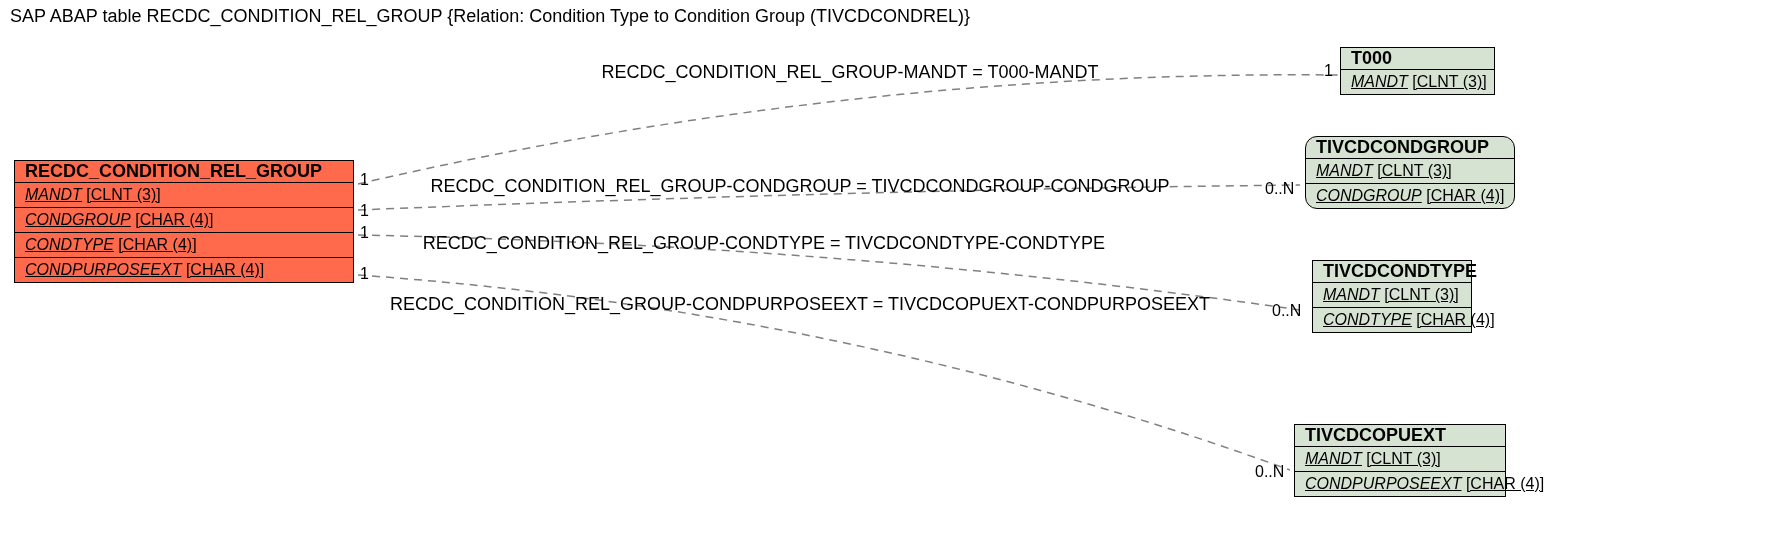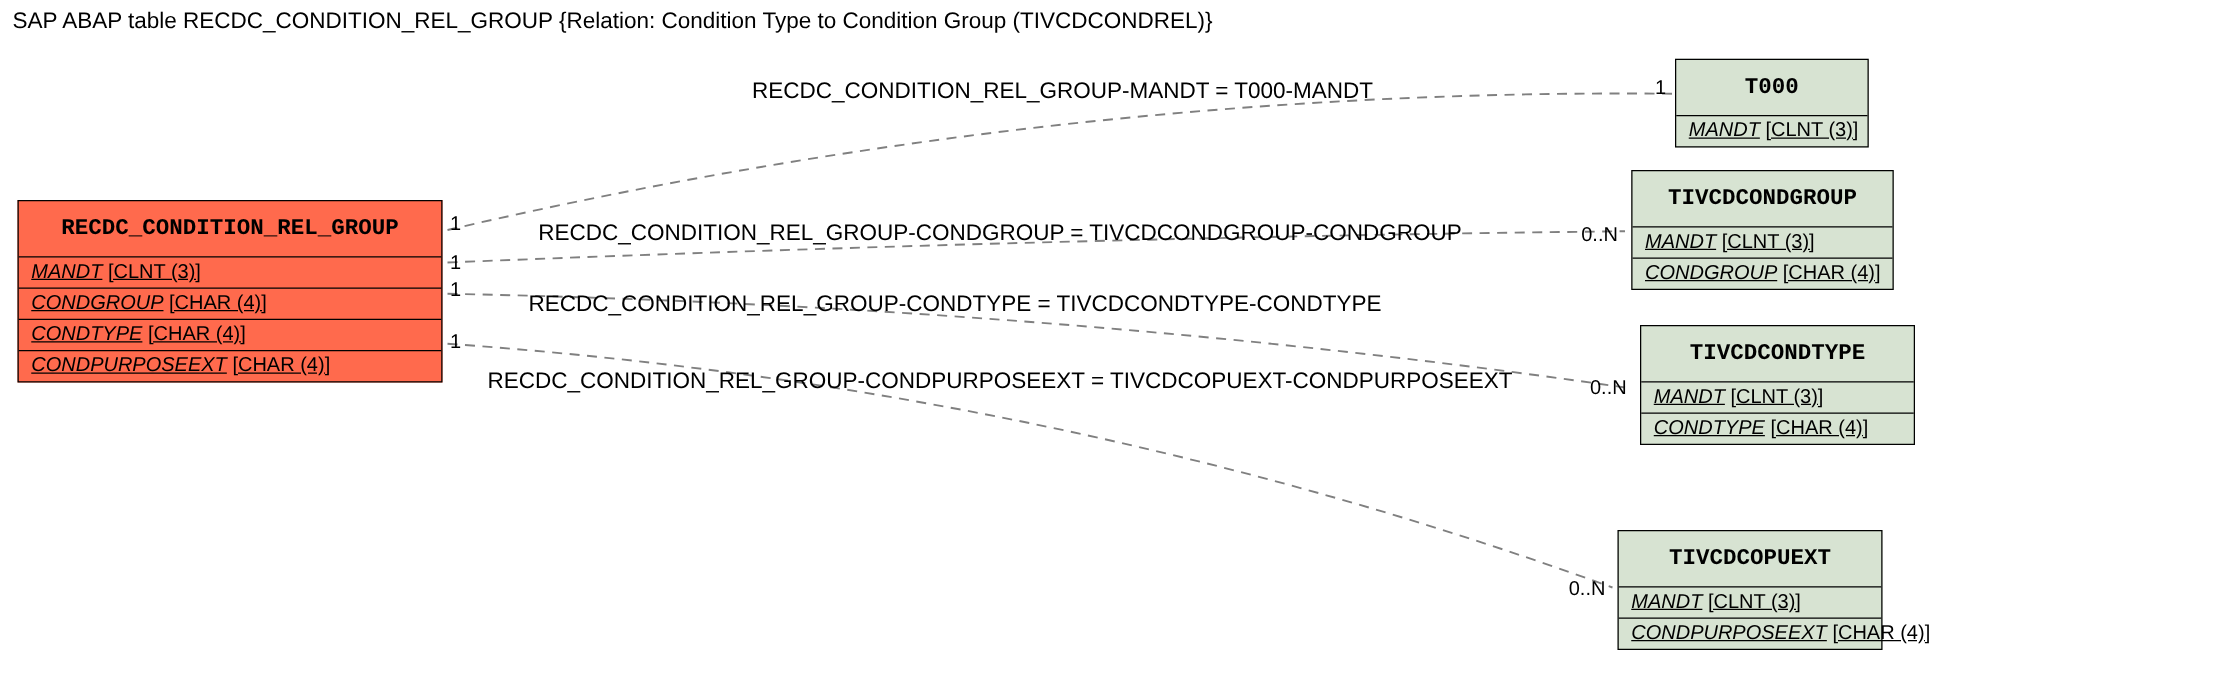--- a/index.html
+++ b/index.html
@@ -21,25 +21,24 @@
     color: #000;
   }
   .entity {
     position: absolute;
     border: 1.5px solid #000;
     background: #d7e3d2;
   }
   .entity.main { background: #ff6a4d; }
   .entity .hdr {
     font-weight: bold;
-    text-align: center;
-    padding: 12px 10px;
+    text-align: left;
+    padding: 0 10px;
     border-bottom: 1.5px solid #000;
     font-size: 18px;
-    font-family: Liberation Mono, monospace;
   }
   .entity .row {
     padding: 3px 10px;
     border-bottom: 1.5px solid #000;
     font-size: 16px;
     white-space: nowrap;
   }
   .entity .row:last-child { border-bottom: none; }
   .entity .row .fld {
     text-decoration: underline;
@@ -86,27 +85,27 @@
   <div class="row"><span class="fld">CONDGROUP</span> <span class="typ">[CHAR (4)]</span></div>
   <div class="row"><span class="fld">CONDTYPE</span> <span class="typ">[CHAR (4)]</span></div>
   <div class="row"><span class="fld">CONDPURPOSEEXT</span> <span class="typ">[CHAR (4)]</span></div>
 </div>
 
 <div class="entity" style="left:1340px; top:47px; width:155px;">
   <div class="hdr">T000</div>
   <div class="row"><span class="fld">MANDT</span> <span class="typ">[CLNT (3)]</span></div>
 </div>
 
-<div class="entity" style="left:1305px; top:136px; width:210px;">
+<div class="entity" style="left:1305px; top:136px; width:210px;border-radius:12px;">
   <div class="hdr">TIVCDCONDGROUP</div>
   <div class="row"><span class="fld">MANDT</span> <span class="typ">[CLNT (3)]</span></div>
   <div class="row"><span class="fld">CONDGROUP</span> <span class="typ">[CHAR (4)]</span></div>
 </div>
 
-<div class="entity" style="left:1312px; top:260px; width:220px;">
+<div class="entity" style="left:1312px; top:260px; width:160px;">
   <div class="hdr">TIVCDCONDTYPE</div>
   <div class="row"><span class="fld">MANDT</span> <span class="typ">[CLNT (3)]</span></div>
   <div class="row"><span class="fld">CONDTYPE</span> <span class="typ">[CHAR (4)]</span></div>
 </div>
 
 <div class="entity" style="left:1294px; top:424px; width:212px;">
   <div class="hdr">TIVCDCOPUEXT</div>
   <div class="row"><span class="fld">MANDT</span> <span class="typ">[CLNT (3)]</span></div>
   <div class="row"><span class="fld">CONDPURPOSEEXT</span> <span class="typ">[CHAR (4)]</span></div>
 </div>

